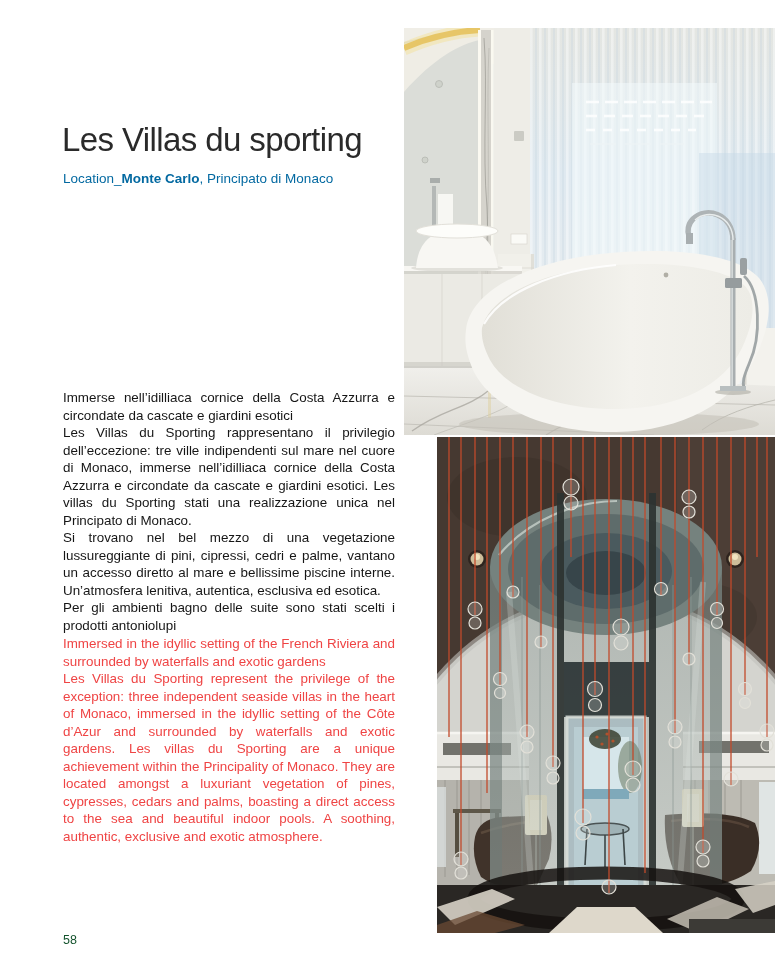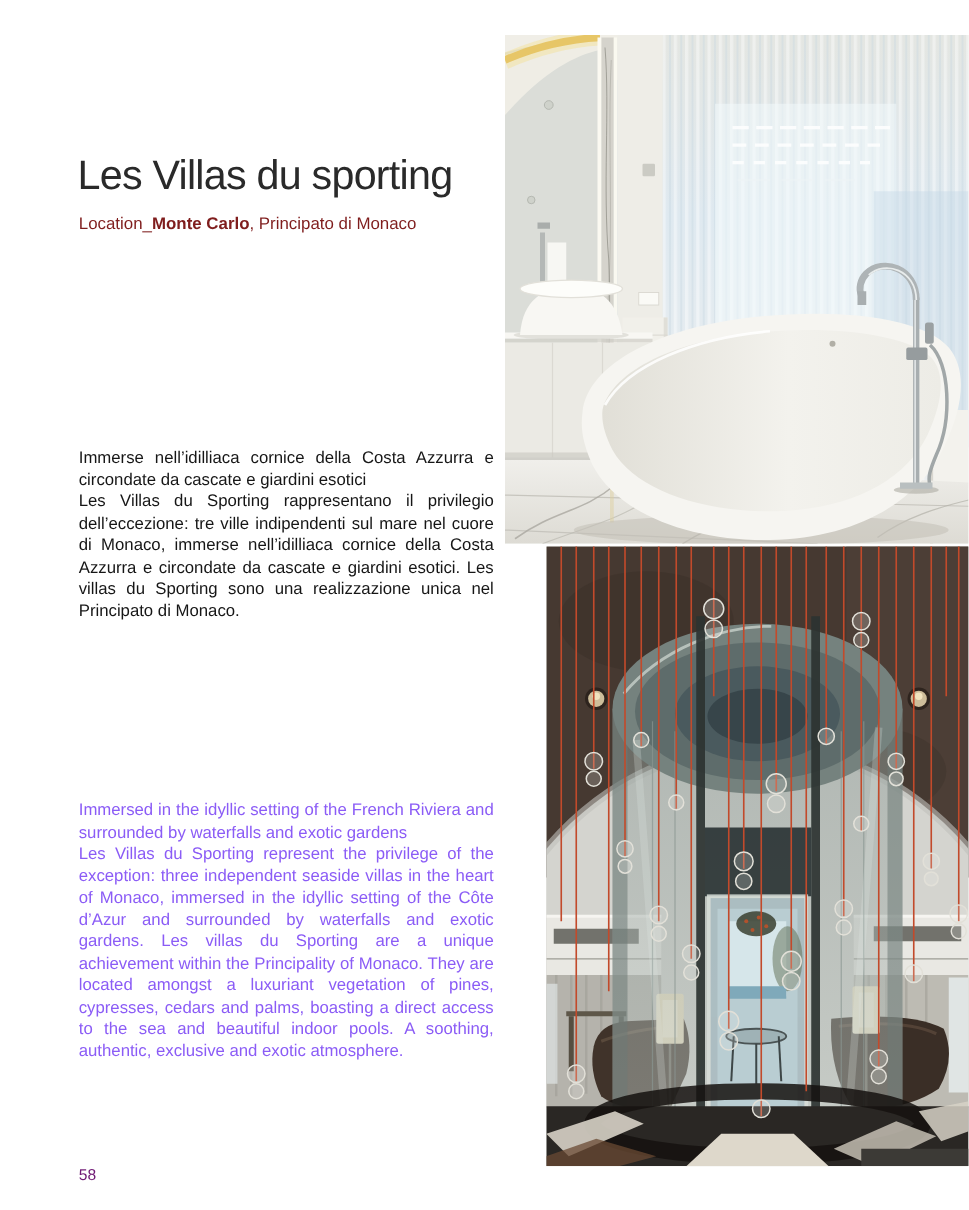--- a/index.html
+++ b/index.html
@@ -6,53 +6,55 @@
   .page{
     position:relative;width:775px;height:968px;background:#ffffff;overflow:hidden;
     font-family:"Liberation Sans",sans-serif;
   }
   .title{
     position:absolute;left:62px;top:121px;margin:0;
     font-size:33px;font-weight:400;letter-spacing:-0.6px;color:#2a2a2a;
   }
   .meta-block{
     position:absolute;left:63px;top:170px;
-    font-size:13.5px;line-height:18.5px;color:#7f1d1d;
+    font-size:13.5px;line-height:18.5px;color:#0369a1;
   }
   .meta-block b{font-weight:700;}
   .body-col{
     position:absolute;left:63px;width:332px;
-    font-size:13.4px;line-height:17.5px;text-align:justify;
+    font-size:13.4px;line-height:17.5px;text-align:justify;margin-top:32px;
   }
   .body-col p{margin:0;}
   .body-it{top:357px;color:#161616;}
-  .body-en{top:639px;color:#8b5cf6;}
+  .body-en{top:603px;color:#ef4444;}
   .pagenum{
     position:absolute;left:63px;top:933px;
-    font-size:12.5px;color:#701a75;
+    font-size:12.5px;color:#14532d;
   }
   .photo{position:absolute;overflow:hidden;}
   .photo svg{display:block;width:100%;height:100%;}
   .photo-top{left:404px;top:28px;width:371px;height:407px;}
   .photo-bottom{left:437px;top:437px;width:338px;height:496px;}
 </style>
 </head>
 <body>
 
 <div class="page">
 
   <h1 class="title">Les Villas du sporting</h1>
 
   <div class="meta-block">
     <div><span>Location_</span><b>Monte Carlo</b><span>, Principato di Monaco</span></div>
   </div>
 
   <div class="body-col body-it">
     <p>Immerse nell’idilliaca cornice della Costa Azzurra e circondate da cascate e giardini esotici</p>
-    <p>Les Villas du Sporting rappresentano il privilegio dell’eccezione: tre ville indipendenti sul mare nel cuore di Monaco, immerse nell’idilliaca cornice della Costa Azzurra e circondate da cascate e giardini esotici. Les villas du Sporting sono una realizzazione unica nel Principato di Monaco.</p>
+    <p>Les Villas du Sporting rappresentano il privilegio dell’eccezione: tre ville indipendenti sul mare nel cuore di Monaco, immerse nell’idilliaca cornice della Costa Azzurra e circondate da cascate e giardini esotici. Les villas du Sporting stati una realizzazione unica nel Principato di Monaco.</p>
+    <p>Si trovano nel bel mezzo di una vegetazione lussureggiante di pini, cipressi, cedri e palme, vantano un accesso diretto al mare e bellissime piscine interne. Un’atmosfera lenitiva, autentica, esclusiva ed esotica.</p>
+    <p>Per gli ambienti bagno delle suite sono stati scelti i prodotti antoniolupi</p>
   </div>
 
   <div class="body-col body-en">
     <p>Immersed in the idyllic setting of the French Riviera and surrounded by waterfalls and exotic gardens</p>
     <p>Les Villas du Sporting represent the privilege of the exception: three independent seaside villas in the heart of Monaco, immersed in the idyllic setting of the Côte d’Azur and surrounded by waterfalls and exotic gardens. Les villas du Sporting are a unique achievement within the Principality of Monaco. They are located amongst a luxuriant vegetation of pines, cypresses, cedars and palms, boasting a direct access to the sea and beautiful indoor pools. A soothing, authentic, exclusive and exotic atmosphere.</p>
   </div>
 
   <div class="pagenum">58</div>
 
   <div class="photo photo-top">

